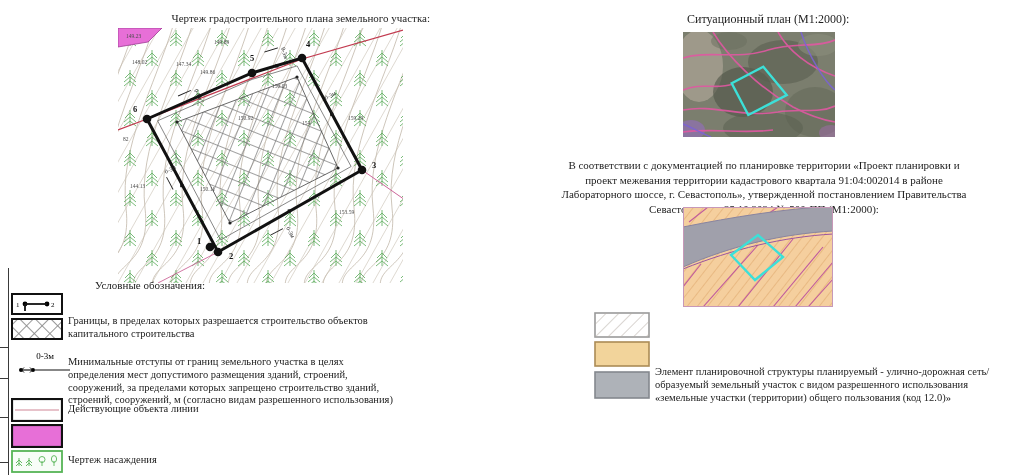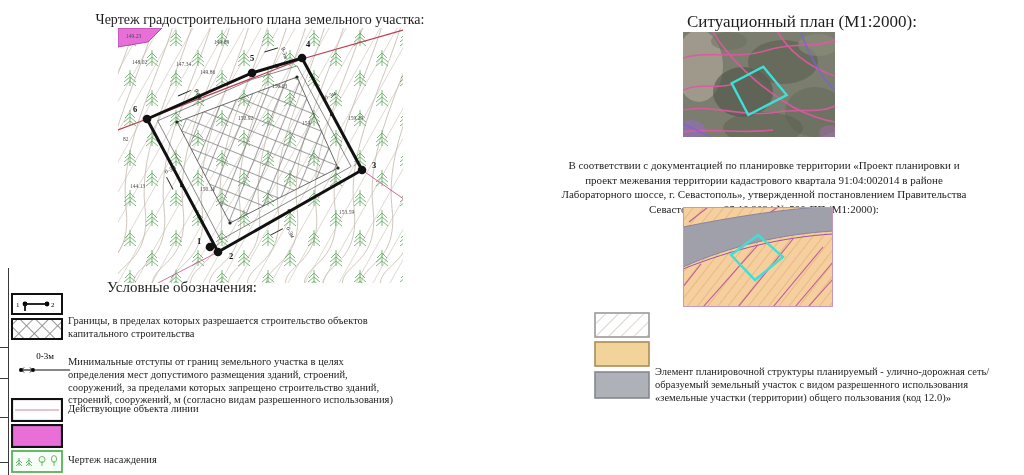--- a/index.html
+++ b/index.html
@@ -1,22 +1,22 @@
 <!DOCTYPE html>
 <html><head>
 <meta charset="utf-8">
 <style>
   html,body{margin:0;padding:0;background:#fff;}
   .canvas{position:relative;width:1024px;height:475px;background:#fff;overflow:hidden;
           font-family:"Liberation Serif",serif;color:#1d1d1d;}
   .abs{position:absolute;}
-  .title{font-size:14px;text-align:center;}
-  .rtitle{font-size:17px;font-family:Liberation Serif, serif;}
+  .title{font-size:11px;text-align:right;}
+  .rtitle{font-size:12px;font-family:Liberation Serif, serif;}
   .para{font-size:11px;text-align:center;line-height:1.32;margin-top:16px;}
-  .leg-head{font-size:15px;margin-left:12px;}
+  .leg-head{font-size:11px;}
   .leg-label{font-size:10.5px;line-height:1.22;}
   svg{display:block;}
   .edge-line{position:absolute;left:8px;top:268px;width:0;height:207px;border-left:1.6px solid #3a3a3a;}
   .edge-tick{position:absolute;left:0;width:9px;height:0;border-top:1.4px solid #3a3a3a;}
 </style>
 </head>
 <body>
 
 <div class="canvas">
 

